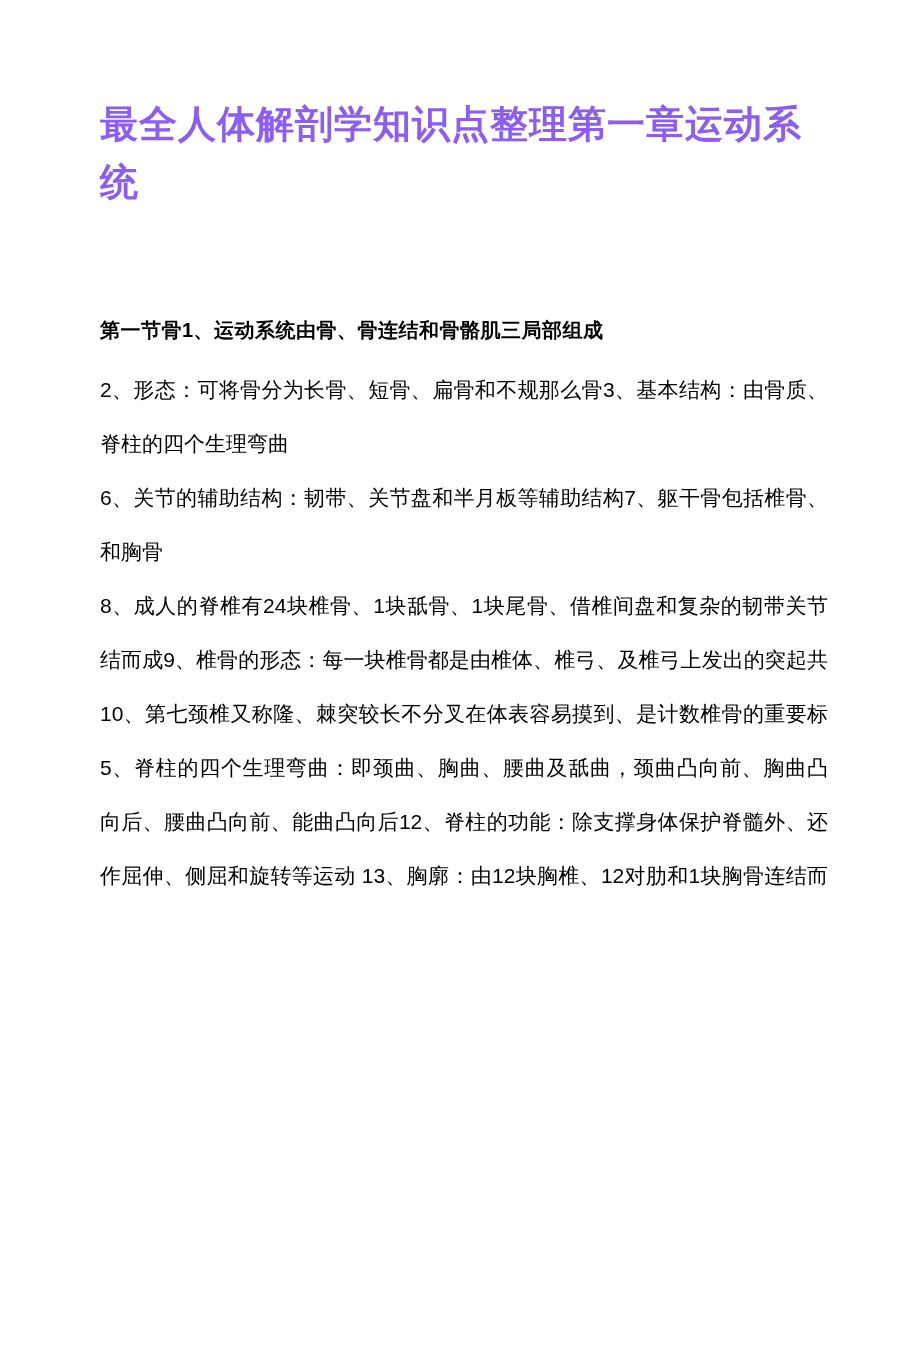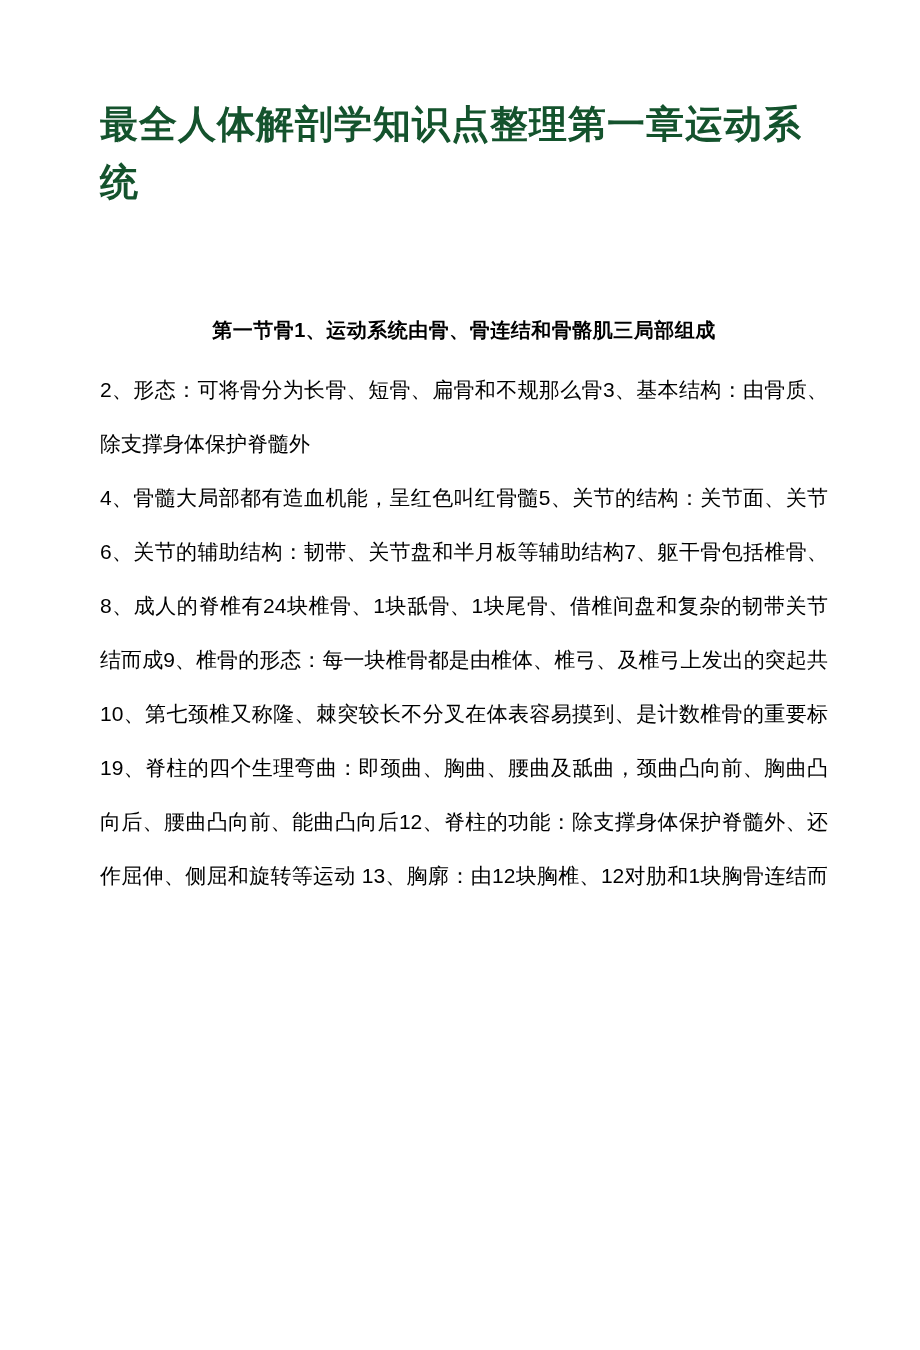--- a/index.html
+++ b/index.html
@@ -21,34 +21,33 @@
     padding: 0 92px 0 100px;
     box-sizing: border-box;
   }
   .doc-title {
     margin: 0;
     padding-top: 95px;
     font-size: 38px;
     font-weight: 700;
     line-height: 58px;
     letter-spacing: 1px;
-    color: #14532d;
+    color: #8b5cf6;
   }
   .doc-title .tline {
     display: block;
     white-space: nowrap;
   }
   .section-heading {
     margin: 92px 0 0 0;
     font-size: 20px;
     font-weight: 700;
     line-height: 54px;
     letter-spacing: 0.5px;
     color: #000000;
-    text-align: center;
   }
   .body-text {
     margin-top: 6px;
   }
   .line {
     font-size: 21px;
     font-weight: 400;
     line-height: 54px;
     height: 54px;
     overflow: hidden;
@@ -69,25 +68,25 @@
 
     <h1 class="doc-title">
       <span class="tline">最全人体解剖学知识点整理第一章运动系</span>
       <span class="tline">统</span>
     </h1>
 
     <h2 class="section-heading">第一节骨1、运动系统由骨、骨连结和骨骼肌三局部组成</h2>
 
     <div class="body-text">
       <div class="line full">2、形态：可将骨分为长骨、短骨、扁骨和不规那么骨3、基本结构：由骨质、骨</div>
-      <div class="line">除支撑身体保护脊髓外</div>
-      <div class="line full">4、骨髓大局部都有造血机能，呈红色叫红骨髓5、关节的结构：关节面、关节</div>
+      <div class="line">脊柱的四个生理弯曲</div>
       <div class="line full">6、关节的辅助结构：韧带、关节盘和半月板等辅助结构7、躯干骨包括椎骨、肋</div>
+      <div class="line">和胸骨</div>
       <div class="line full">8、成人的脊椎有24块椎骨、1块舐骨、1块尾骨、借椎间盘和复杂的韧带关节 连</div>
       <div class="line full">结而成9、椎骨的形态：每一块椎骨都是由椎体、椎弓、及椎弓上发出的突起共同</div>
       <div class="line full">10、第七颈椎又称隆、棘突较长不分叉在体表容易摸到、是计数椎骨的重要标 志</div>
-      <div class="line full">19、脊柱的四个生理弯曲：即颈曲、胸曲、腰曲及舐曲，颈曲凸向前、胸曲凸</div>
+      <div class="line full">5、脊柱的四个生理弯曲：即颈曲、胸曲、腰曲及舐曲，颈曲凸向前、胸曲凸</div>
       <div class="line full">向后、腰曲凸向前、能曲凸向后12、脊柱的功能：除支撑身体保护脊髓外、还能</div>
       <div class="line full">作屈伸、侧屈和旋转等运动 13、胸廓：由12块胸椎、12对肋和1块胸骨连结而成</div>
     </div>
 
   </div>
 </div>
 
 </body></html>

